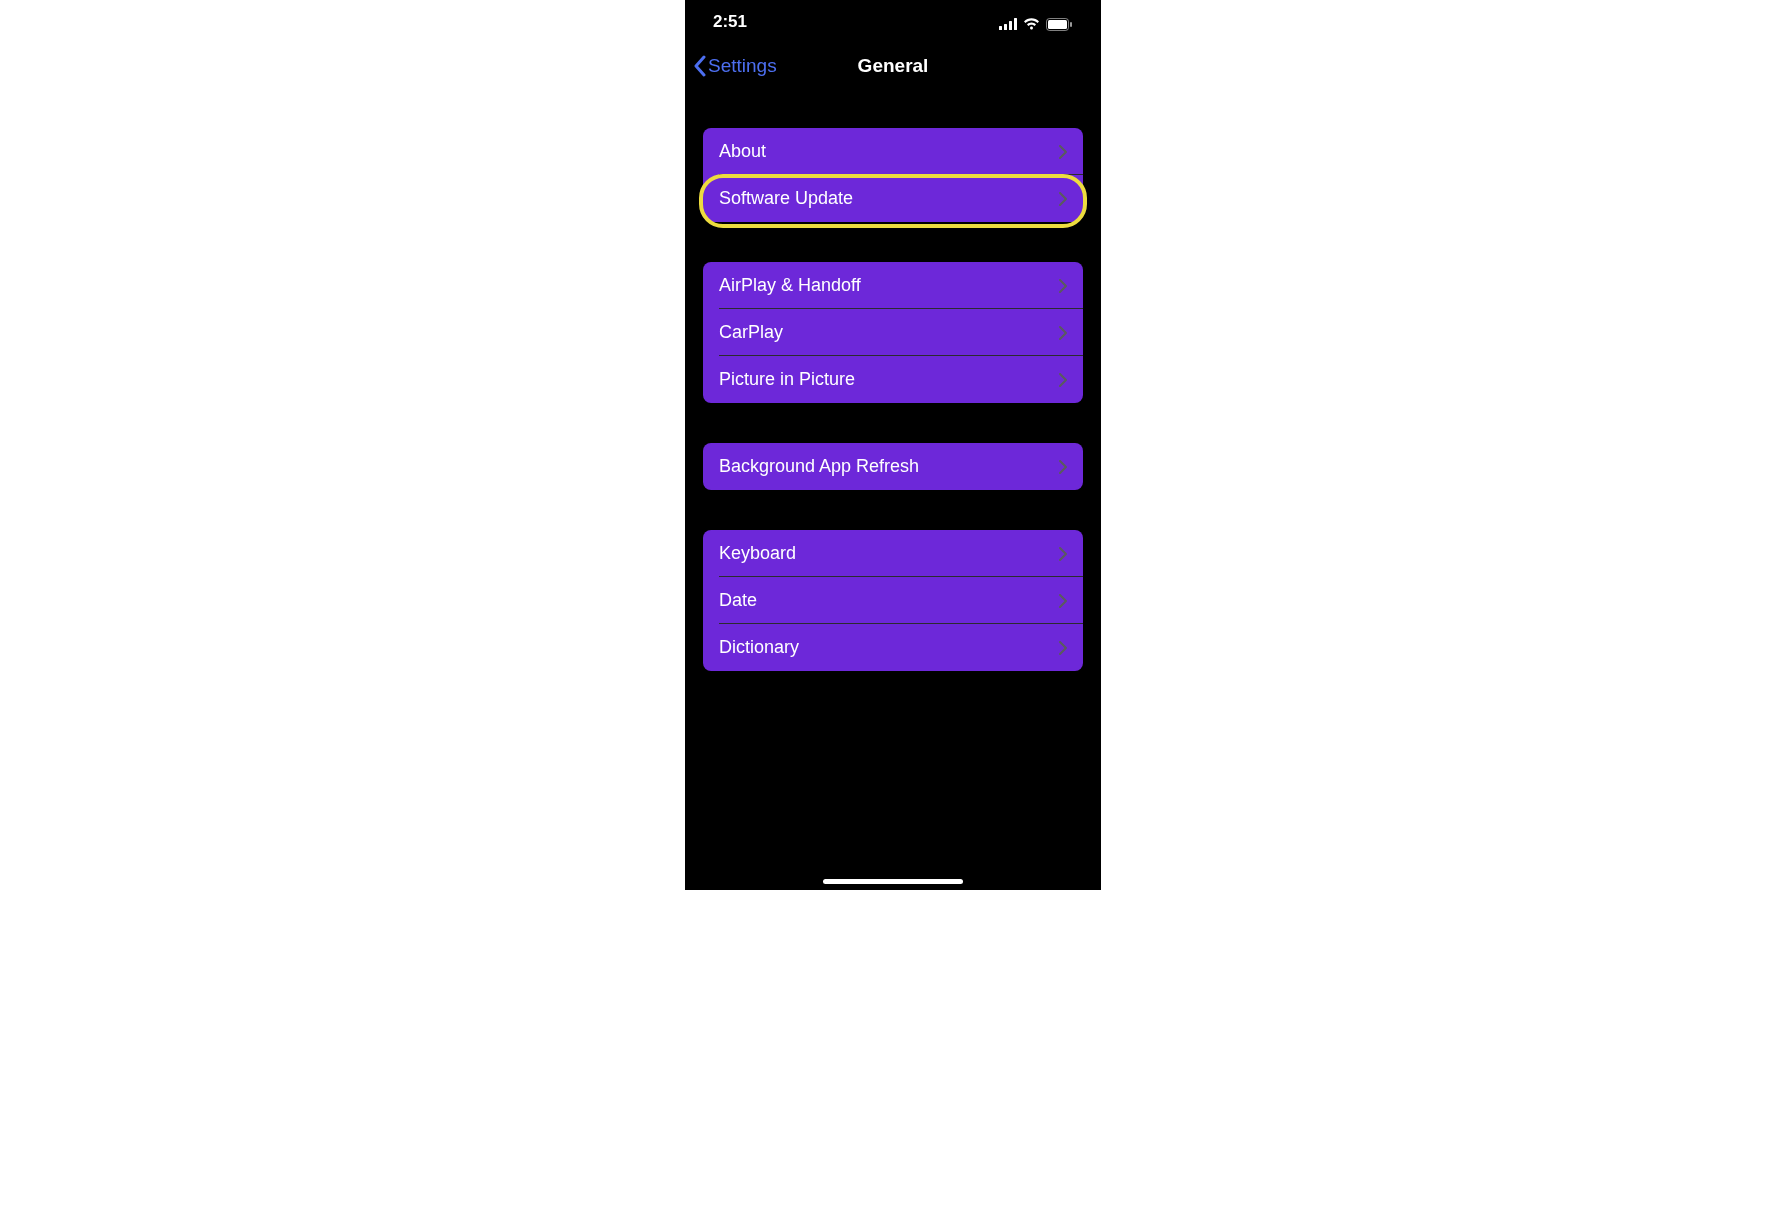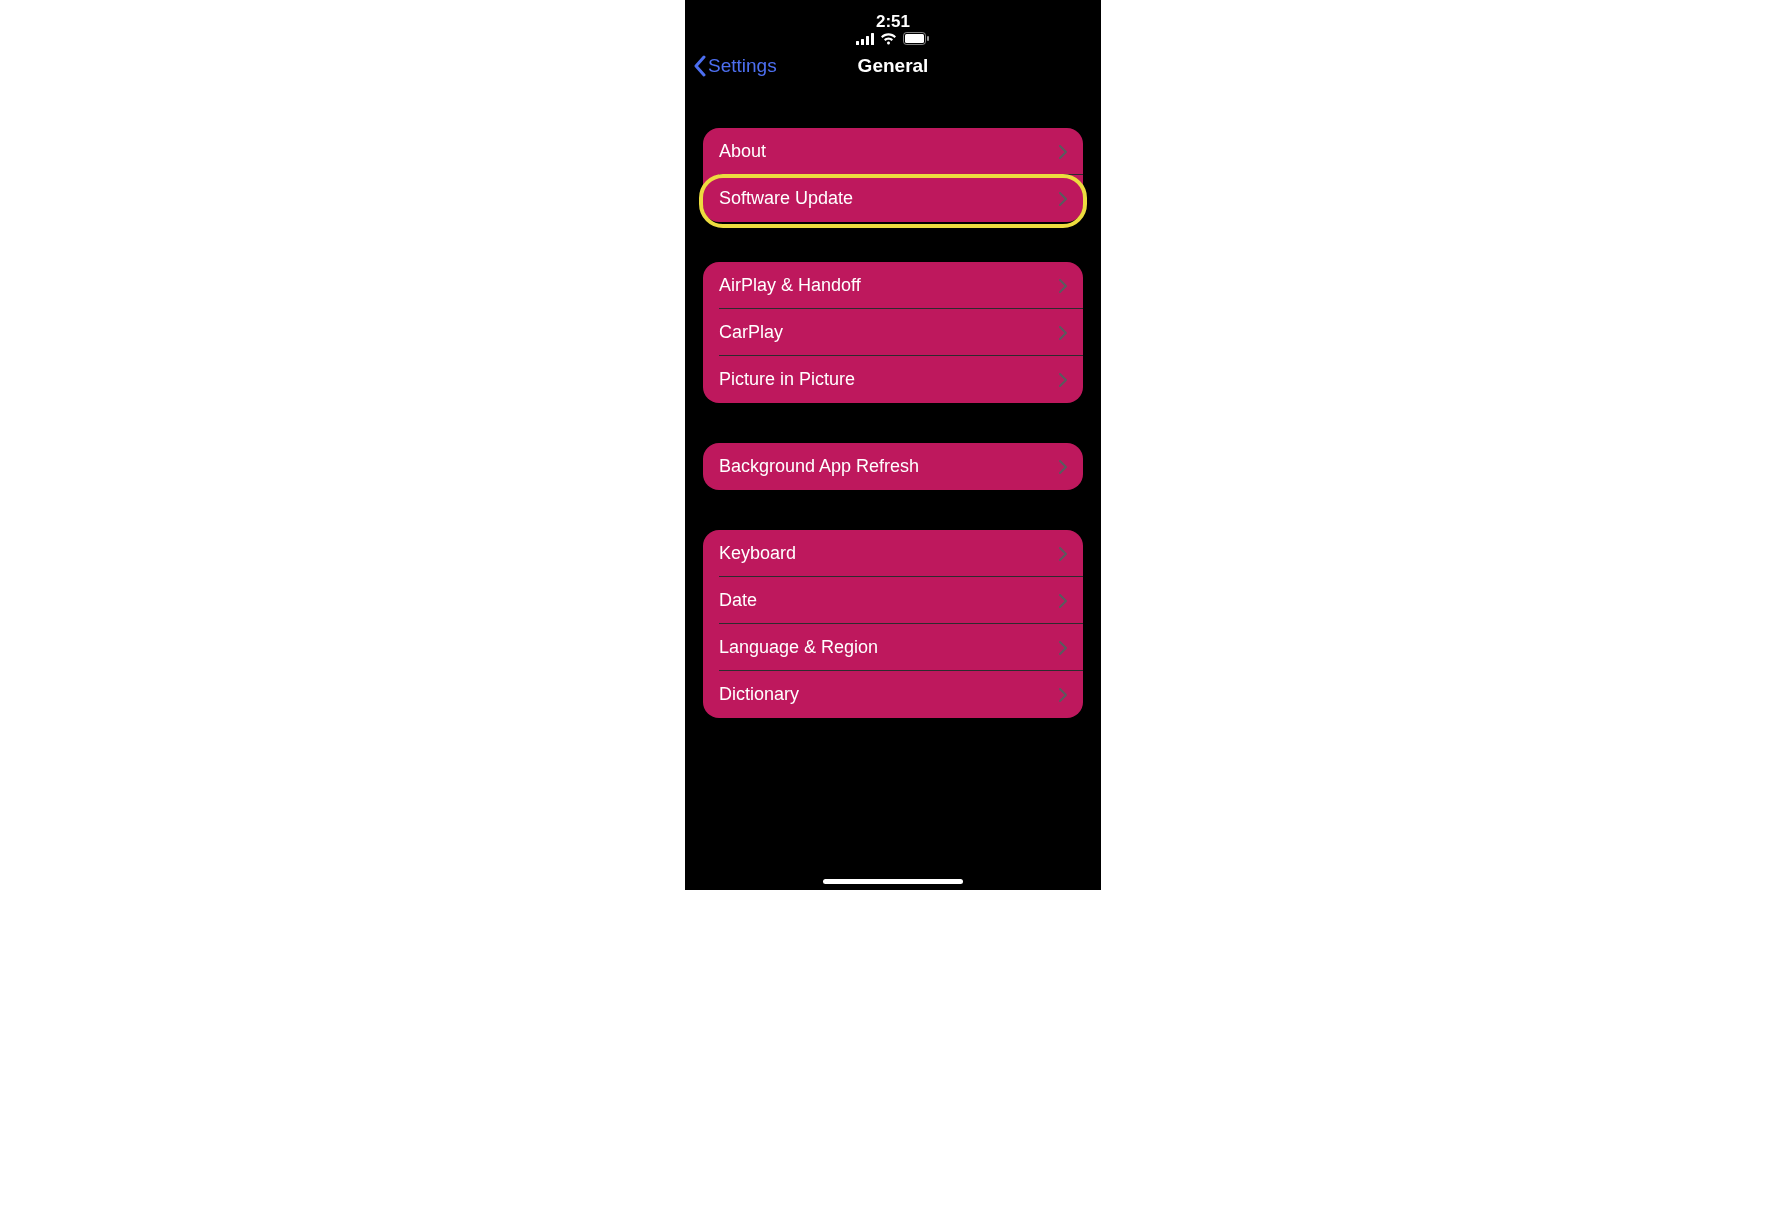--- a/index.html
+++ b/index.html
@@ -19,24 +19,22 @@
     .phone-frame {
       width: 416px;
       height: 890px;
       background: #000000;
       position: relative;
       overflow: hidden;
     }
     .status-bar {
       display: flex;
       justify-content: space-between;
-      align-items: center;
       padding: 12px 28px 8px 28px;
       height: 44px;
-      flex-direction: column;
     }
     .status-time {
       color: #ffffff;
       font-size: 17px;
       font-weight: 600;
     }
     .status-icons {
       display: flex;
       align-items: center;
       gap: 6px;
@@ -72,22 +70,22 @@
       font-weight: 600;
       position: absolute;
       left: 50%;
       transform: translateX(-50%);
     }
     .content {
       padding: 0 18px;
       margin-top: 40px;
     }
     .group {
-      background: #be185d;
-      border-radius: 16px;
+      background: #6d28d9;
+      border-radius: 8px;
       margin-bottom: 40px;
       overflow: visible;
       position: relative;
     }
     .group-inner {
       border-radius: 12px;
       overflow: hidden;
     }
     .row {
       display: flex;
@@ -258,28 +256,20 @@
         </div>
         <div class="row">
           <span class="row-label">Date</span>
           <span class="row-chevron">
             <svg width="8" height="14" viewBox="0 0 8 14">
                 <path d="M1 1 L7 7 L1 13" stroke="#5a5a5e" stroke-width="2" fill="none" stroke-linecap="round" stroke-linejoin="round"></path>
               </svg>
           </span>
         </div>
         <div class="row">
-          <span class="row-label">Language &amp; Region</span>
-          <span class="row-chevron">
-            <svg width="8" height="14" viewBox="0 0 8 14">
-                <path d="M1 1 L7 7 L1 13" stroke="#5a5a5e" stroke-width="2" fill="none" stroke-linecap="round" stroke-linejoin="round"></path>
-              </svg>
-          </span>
-        </div>
-        <div class="row">
           <span class="row-label">Dictionary</span>
           <span class="row-chevron">
             <svg width="8" height="14" viewBox="0 0 8 14">
                 <path d="M1 1 L7 7 L1 13" stroke="#5a5a5e" stroke-width="2" fill="none" stroke-linecap="round" stroke-linejoin="round"></path>
               </svg>
           </span>
         </div>
       </div>
     </div>
 

